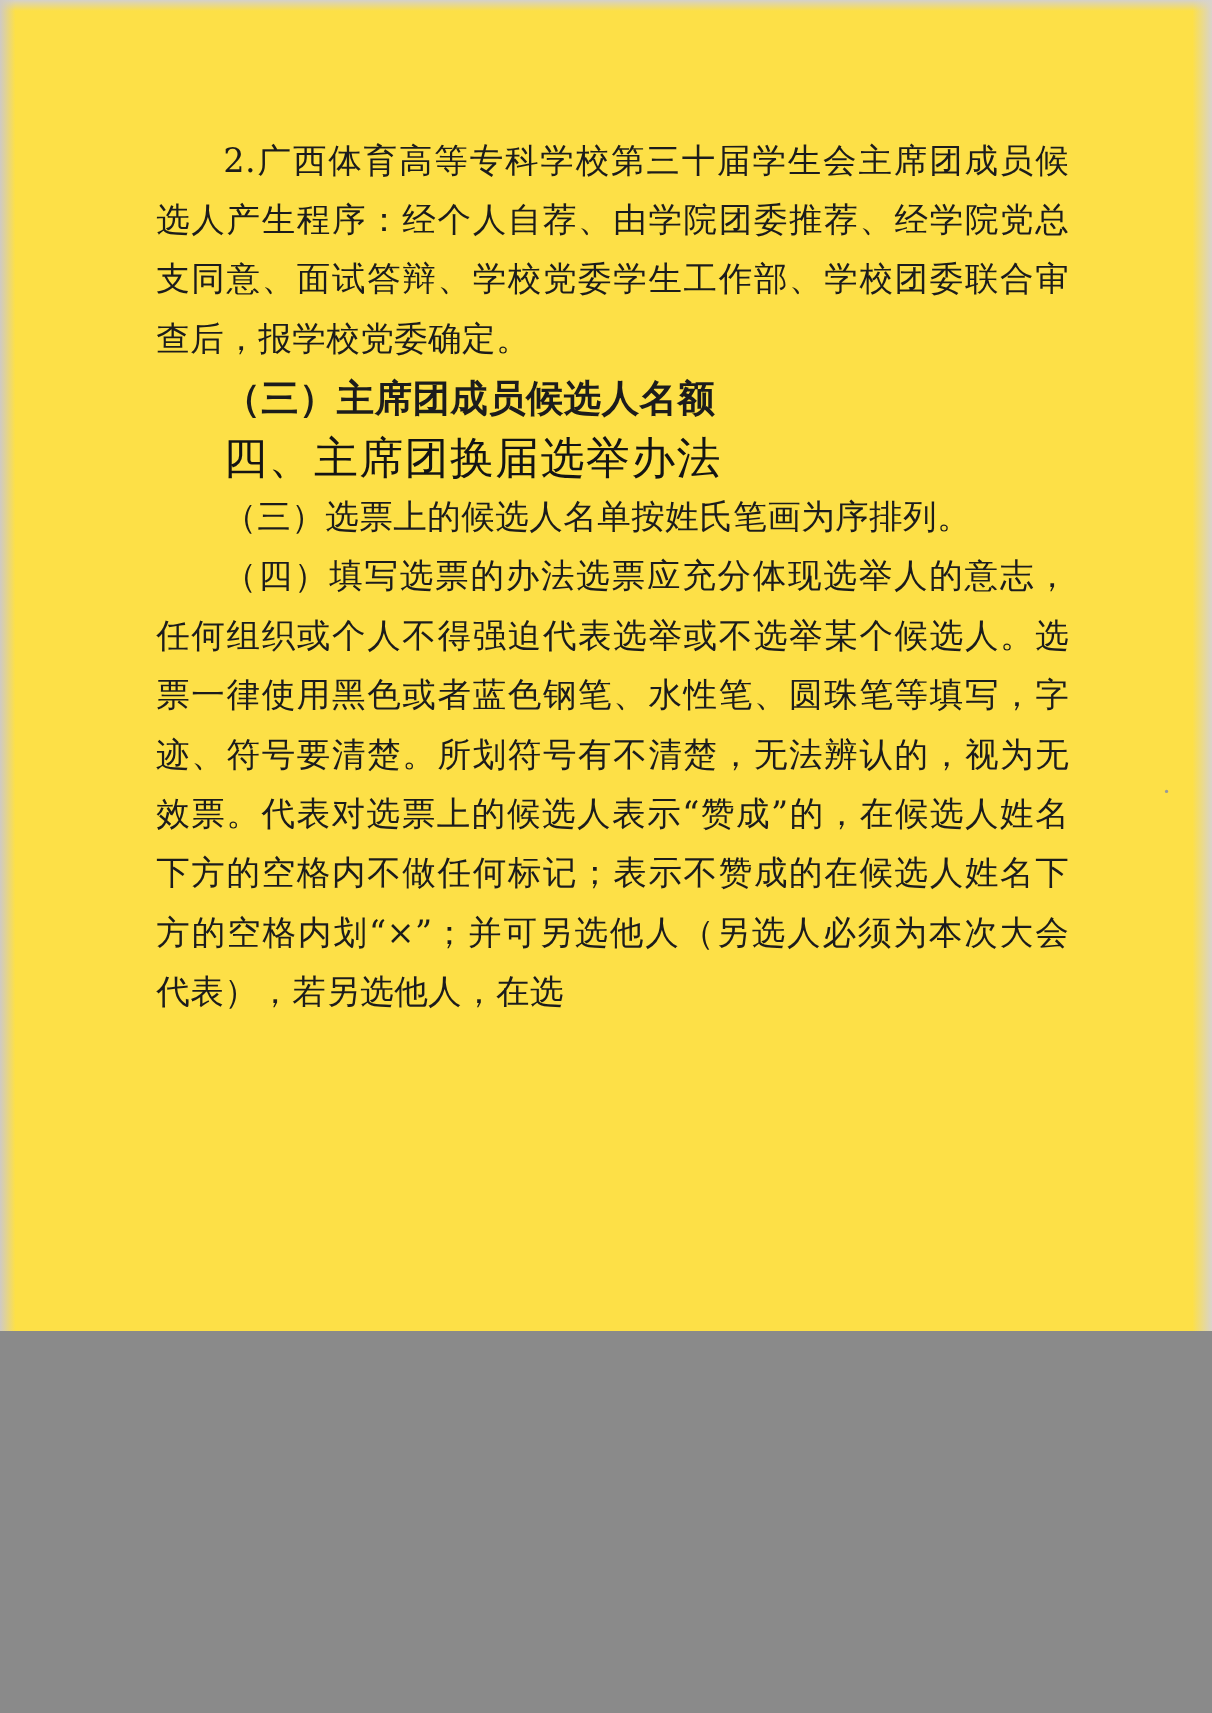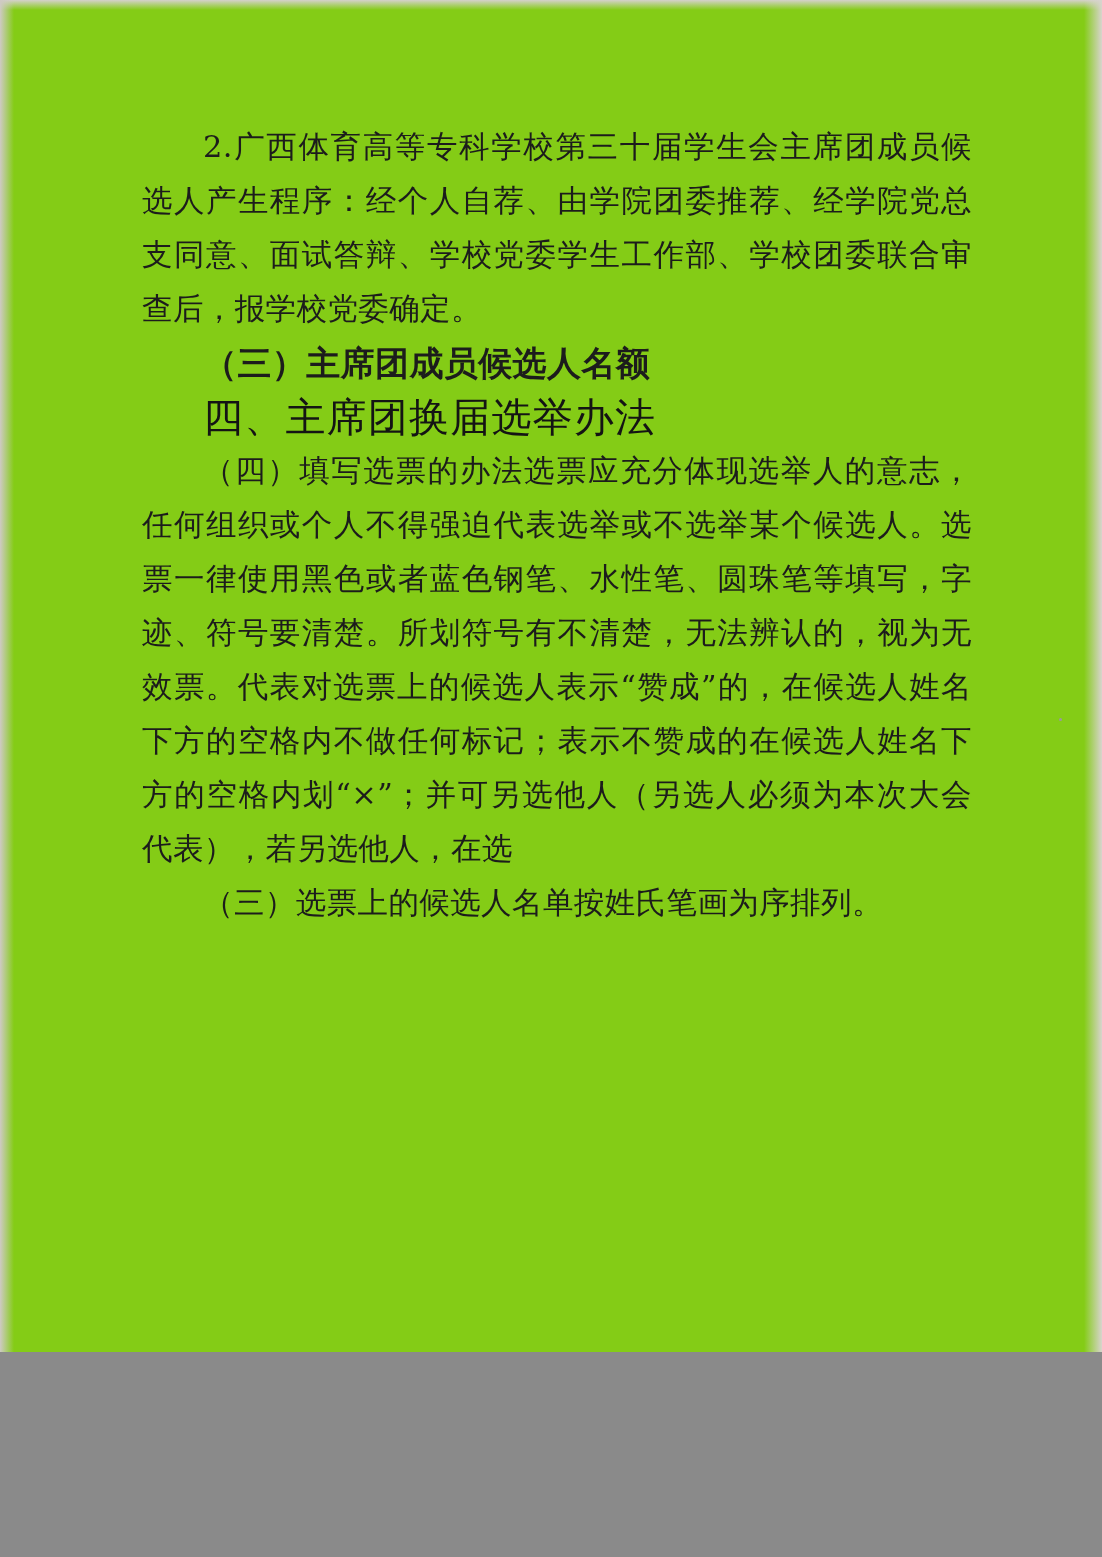--- a/index.html
+++ b/index.html
@@ -9,22 +9,22 @@
   }
   body {
     width: 1102px;
     height: 1557px;
     overflow: hidden;
     font-family: "DejaVu Serif", "Liberation Serif", serif;
   }
   .page {
     position: relative;
     width: 1102px;
-    height: 1352px;
-    background: #84cc16;
+    height: 1210px;
+    background: #fde047;
     box-sizing: border-box;
     overflow: hidden;
   }
   
   .scan-edge-left {
     position: absolute;
     left: 0; top: 0; bottom: 0;
     width: 14px;
     background: linear-gradient(to right, #cfcac4 0%, rgba(253,252,250,0) 100%);
     pointer-events: none;
@@ -94,16 +94,16 @@
 <div class="page">
   <div class="scan-edge-top"></div>
   <div class="scan-edge-left"></div>
   <div class="scan-edge-right"></div>
   <div class="mark-dot"></div>
 
   <div class="content">
     <p class="para">2.广西体育高等专科学校第三十届学生会主席团成员候选人产生程序：经个人自荐、由学院团委推荐、经学院党总支同意、面试答辩、学校党委学生工作部、学校团委联合审查后，报学校党委确定。</p>
     <p class="sub-label">（三）主席团成员候选人名额</p>
     <p class="heading">四、主席团换届选举办法</p>
+    <p class="para">（三）选票上的候选人名单按姓氏笔画为序排列。</p>
     <p class="para">（四）填写选票的办法选票应充分体现选举人的意志，任何组织或个人不得强迫代表选举或不选举某个候选人。选票一律使用黑色或者蓝色钢笔、水性笔、圆珠笔等填写，字迹、符号要清楚。所划符号有不清楚，无法辨认的，视为无效票。代表对选票上的候选人表示“赞成”的，在候选人姓名下方的空格内不做任何标记；表示不赞成的在候选人姓名下方的空格内划“×”；并可另选他人（另选人必须为本次大会代表），若另选他人，在选</p>
-    <p class="para">（三）选票上的候选人名单按姓氏笔画为序排列。</p>
   </div>
 </div>
 
 </body></html>

